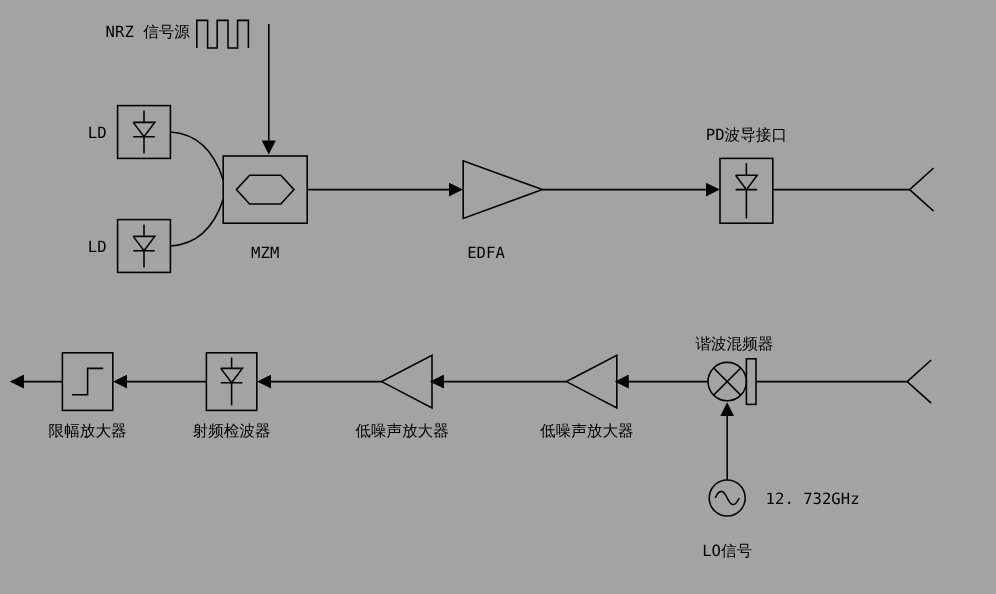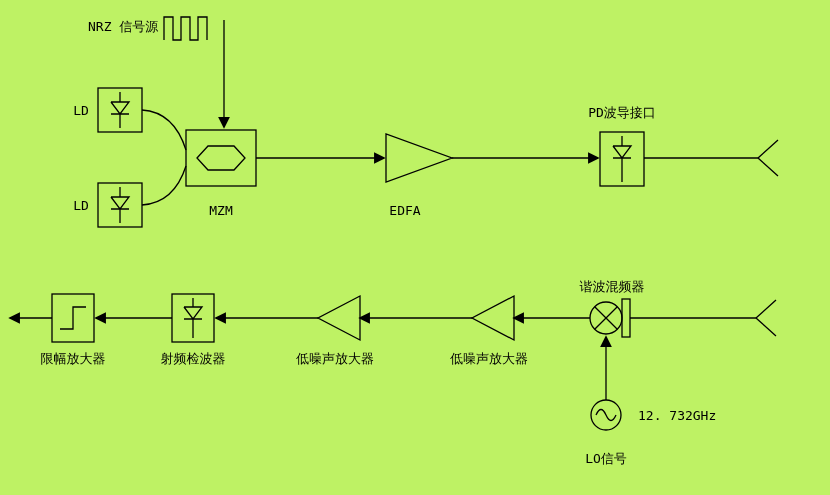--- a/index.html
+++ b/index.html
@@ -1,16 +1,16 @@
 <!DOCTYPE html>
 <html><head>
 <meta charset="utf-8">
 <style>
   html,body{margin:0;padding:0;background:#ffffff;}
-  .canvas{width:830px;height:495px;position:relative;background:#bef264;overflow:hidden;}
+  .canvas{width:830px;height:495px;position:relative;background:#a3a3a3;overflow:hidden;}
   svg{display:block;}
   .st{fill:none;stroke:#000000;stroke-width:1.3;}
   .lbl{font-family:"DejaVu Sans Mono","Liberation Sans",monospace;font-size:13px;fill:#000000;stroke:none;}
 </style>
 </head>
 <body>
 
 <div class="canvas">
 <svg width="830" height="495" viewBox="0 0 830 495">
   <defs>

